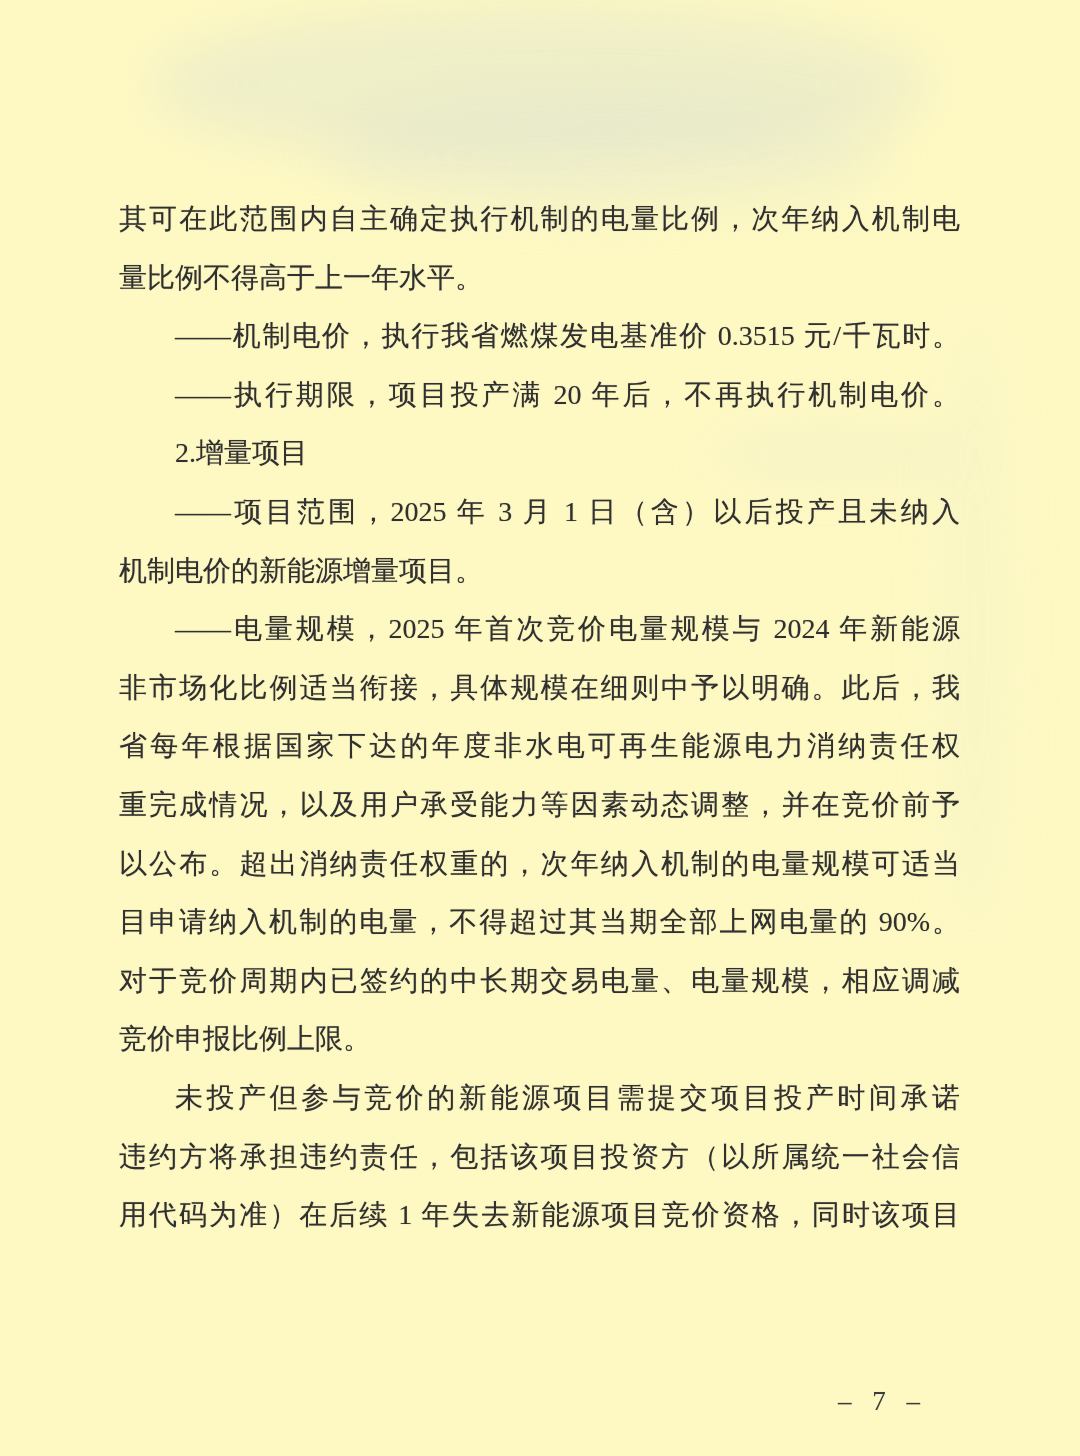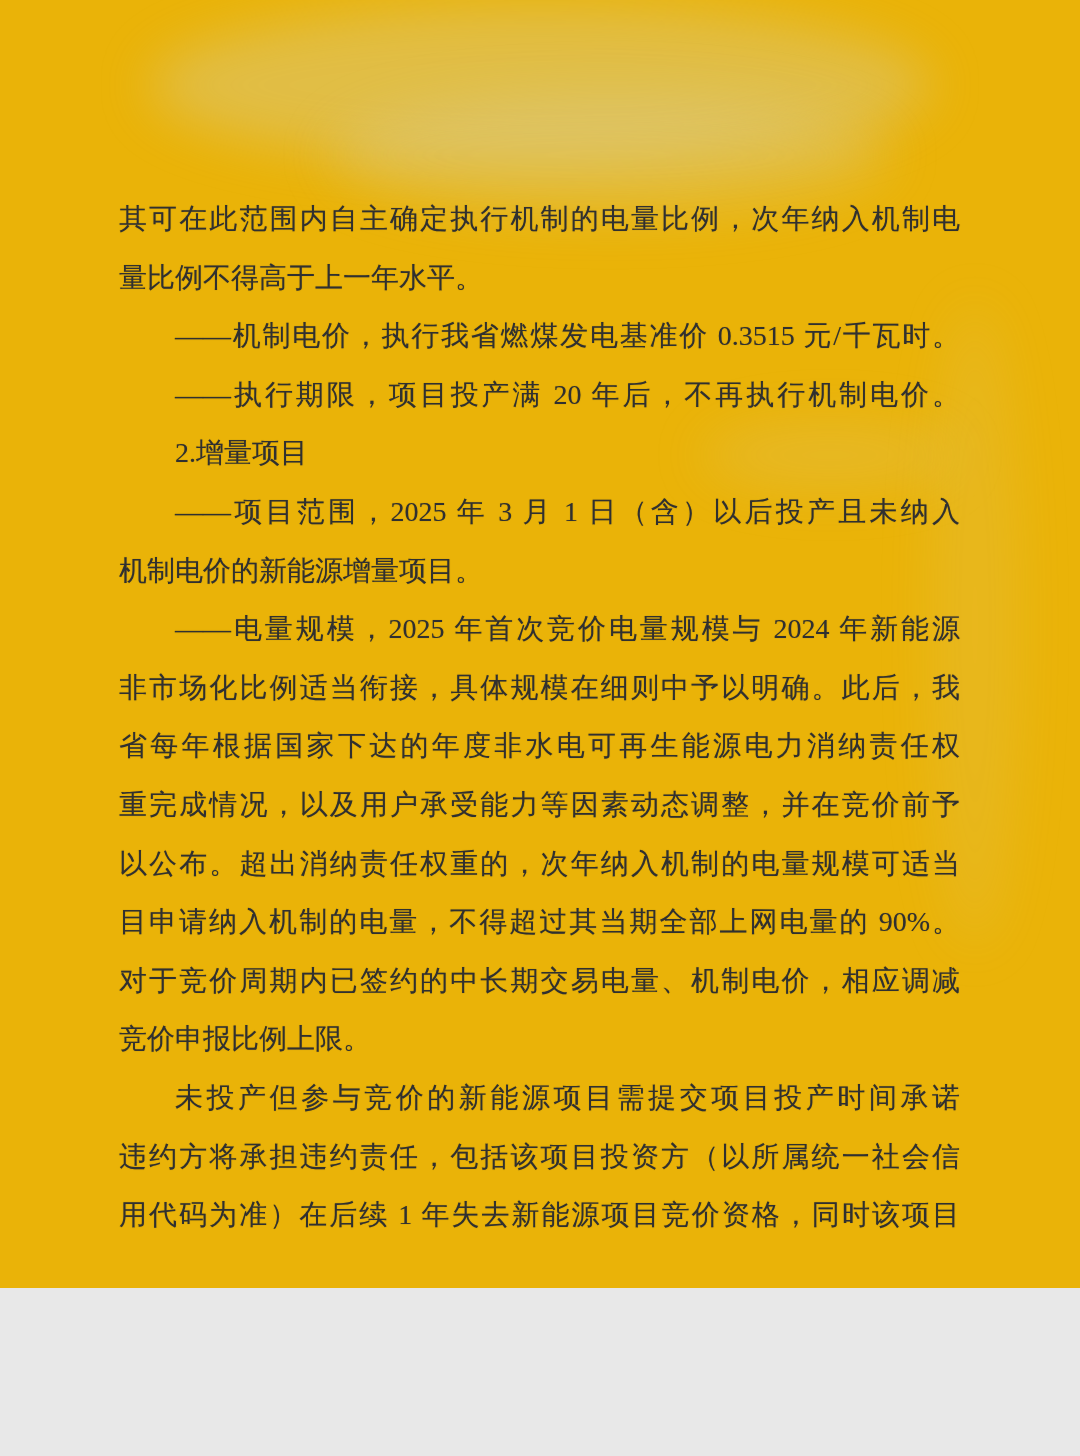--- a/index.html
+++ b/index.html
@@ -3,23 +3,23 @@
 <meta charset="utf-8">
 <style>
   html, body {
     margin: 0;
     padding: 0;
     background: #e8e8e8;
   }
   .page {
     position: relative;
     width: 1080px;
-    height: 1288px;
+    height: 1456px;
     margin: 0 auto;
-    background: #eab308;
+    background: #fef9c3;
     overflow: hidden;
     font-family: "Liberation Serif", "DejaVu Serif", serif;
   }
   
   .artifact {
     position: absolute;
     border-radius: 50%;
     filter: blur(26px);
     pointer-events: none;
   }
@@ -80,21 +80,21 @@
     <div class="line indent"><span class="b">——执行期限，</span><span>项目投产满 20 年后，不再执行机制电价。</span></div>
     <div class="line endp indent"><span>2.增量项目</span></div>
     <div class="line indent"><span class="b">——项目范围，</span><span>2025 年 3 月 1 日（含）以后投产且未纳入</span></div>
     <div class="line endp"><span>机制电价的新能源增量项目。</span></div>
     <div class="line indent"><span class="b">——电量规模，</span><span>2025 年首次竞价电量规模与 2024 年新能源</span></div>
     <div class="line"><span>非市场化比例适当衔接，具体规模在细则中予以明确。此后，我</span></div>
     <div class="line"><span>省每年根据国家下达的年度非水电可再生能源电力消纳责任权</span></div>
     <div class="line"><span>重完成情况，以及用户承受能力等因素动态调整，并在竞价前予</span></div>
     <div class="line"><span>以公布。超出消纳责任权重的，次年纳入机制的电量规模可适当</span></div>
     <div class="line"><span>目申请纳入机制的电量，不得超过其当期全部上网电量的 90%。</span></div>
-    <div class="line"><span>对于竞价周期内已签约的中长期交易电量、机制电价，相应调减</span></div>
+    <div class="line"><span>对于竞价周期内已签约的中长期交易电量、电量规模，相应调减</span></div>
     <div class="line endp"><span>竞价申报比例上限。</span></div>
     <div class="line indent"><span>未投产但参与竞价的新能源项目需提交项目投产时间承诺</span></div>
     <div class="line"><span>违约方将承担违约责任，包括该项目投资方（以所属统一社会信</span></div>
     <div class="line"><span>用代码为准）在后续 1 年失去新能源项目竞价资格，同时该项目</span></div>
   </div>
 
   <div class="pagenum">– 7 –</div>
 
 </div>
 

